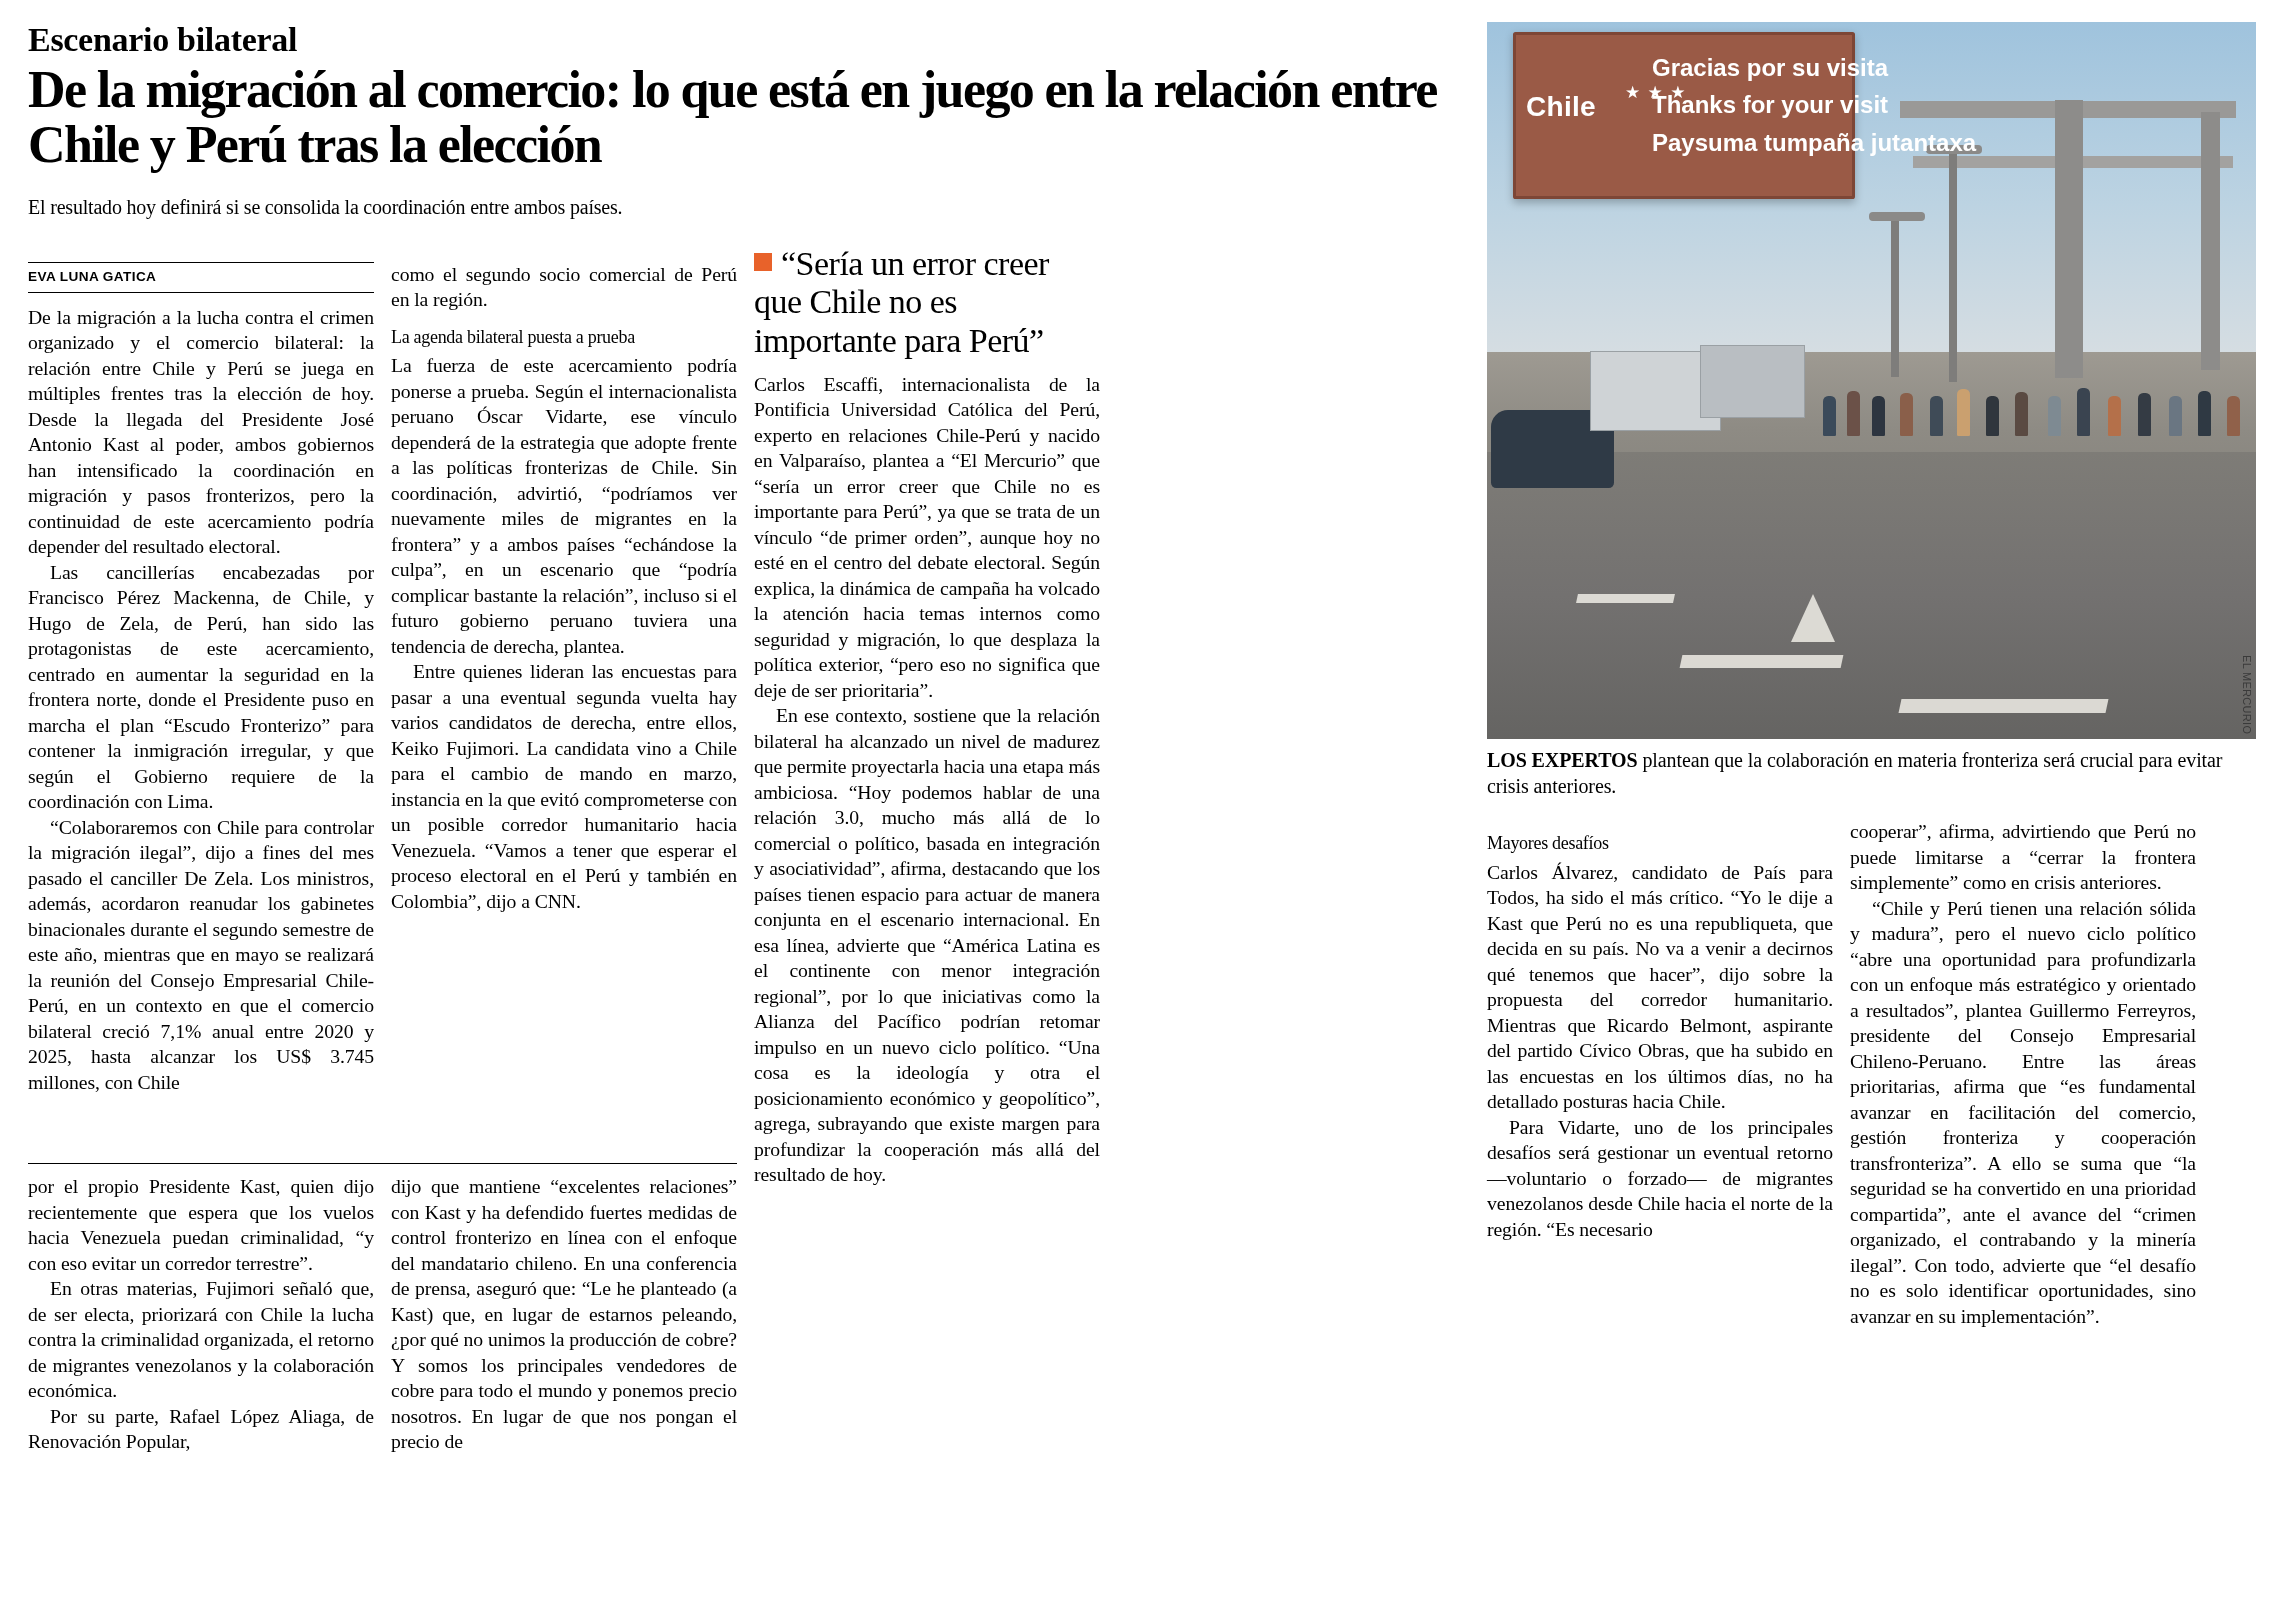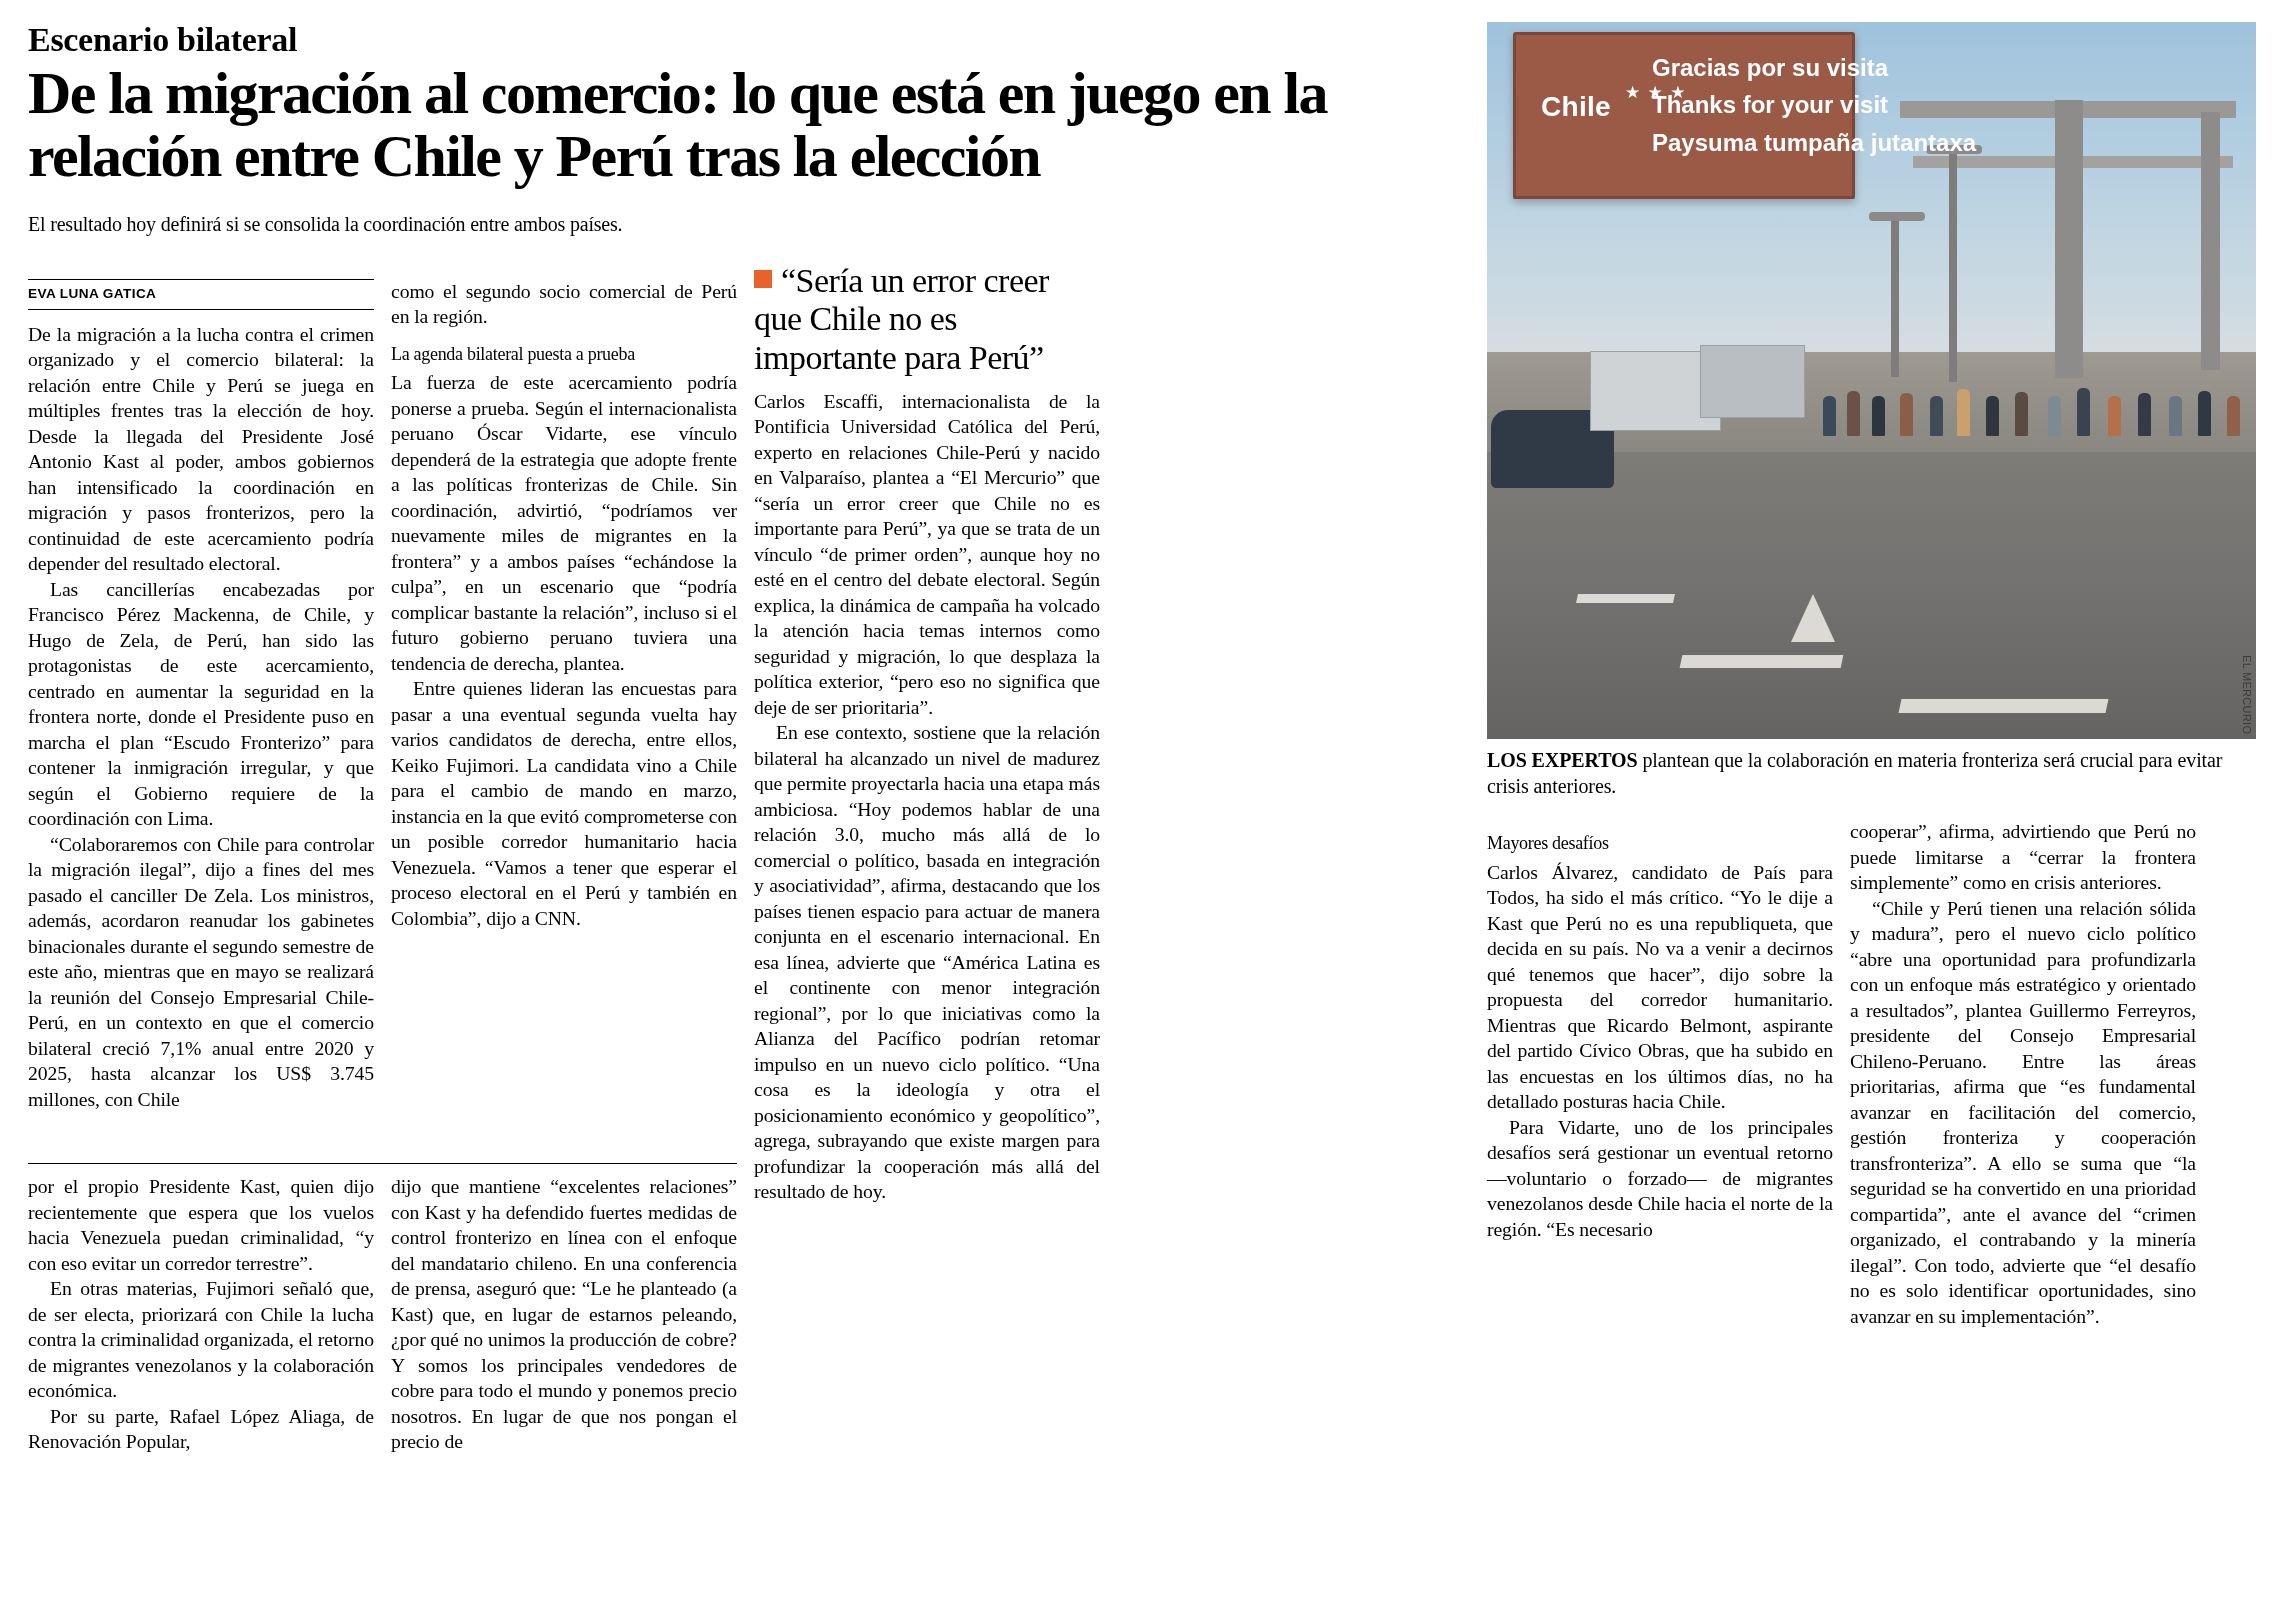--- a/index.html
+++ b/index.html
@@ -38,21 +38,21 @@
   .kicker {
     font-family: "Liberation Serif", serif;
     font-size: 34px;
     font-weight: 700;
     letter-spacing: -0.3px;
     line-height: 1.05;
     margin: 0 0 3.9px 0;
   }
   .headline {
     font-family: "Liberation Serif", serif;
-    font-size: 60px;
+    font-size: 52px;
     font-weight: 700;
     line-height: 1.06;
     letter-spacing: -1.6px;
     margin: 2.6px 0 0 0;
   }
   .standfirst {
     font-family: "Liberation Serif", serif;
     font-size: 20px;
     line-height: 1.25;
     margin: 23px 0 0 0;
@@ -107,21 +107,21 @@
     left: 26px; top: 10.3px;
     width: 336px; height: 161px;
     background: #9a5a46;
     border: 3.9px solid #7d4636;
     border-radius: 2.6px;
     box-shadow: 0 3.9px 9px rgba(0,0,0,.25);
     color: #ffffff;
     font-family: "Liberation Sans", sans-serif;
   }
   .sign .chile {
-    position: absolute; left: 25px; top: 56px;
+    position: absolute; left: 10px; top: 56px;
     font-size: 28px; font-weight: 700; letter-spacing: 0.3px;
   }
   .sign .stars {
     position: absolute; left: 109px; top: 47px;
     font-size: 17px; letter-spacing: 1.3px; color: #ffffff;
   }
   .sign .lines {
     position: absolute; left: 136px; top: 14px; right: 11.6px;
     text-align: center;
   }

